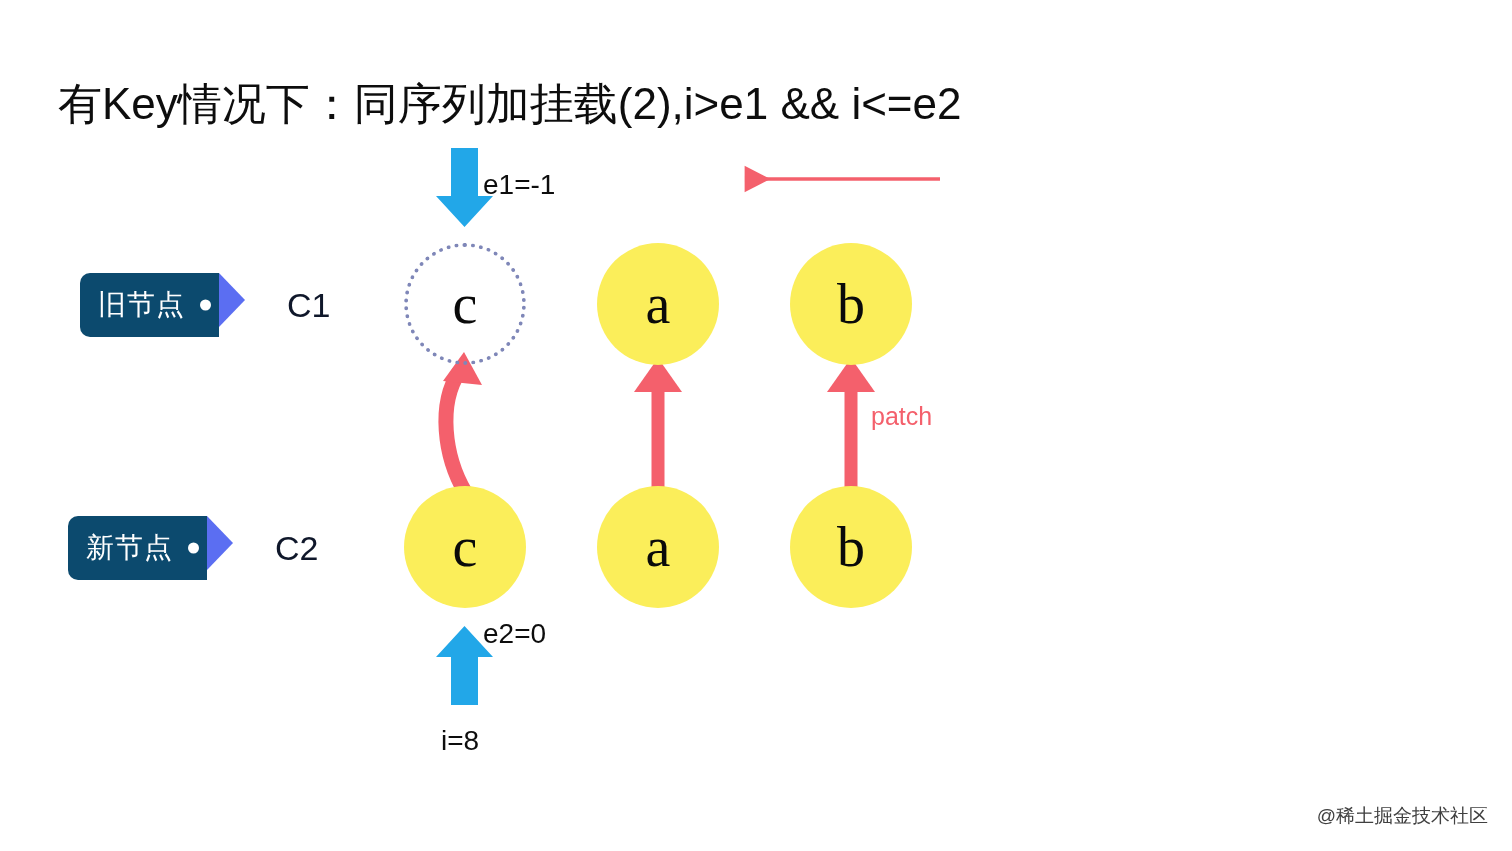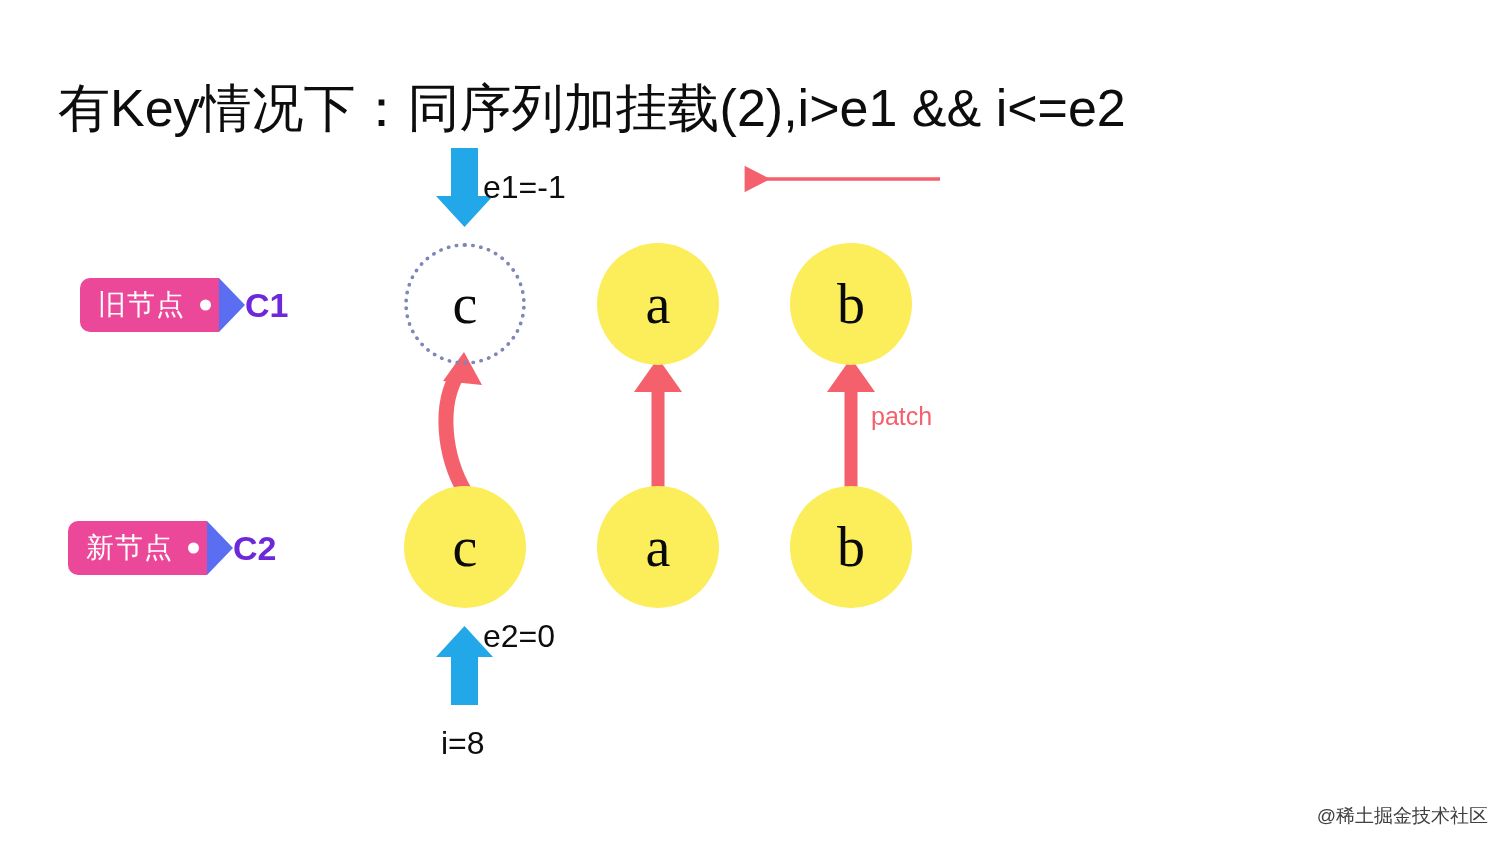--- a/index.html
+++ b/index.html
@@ -17,42 +17,42 @@
     height: 851px;
     background: #ffffff;
     overflow: hidden;
   }
 
   
   .title {
     position: absolute;
     left: 58px;
     top: 76px;
-    font-size: 52px;
+    font-size: 44px;
     line-height: 1.25;
     color: #0d0d0d;
     white-space: nowrap;
     letter-spacing: 0px;
   }
 
   
   .tag-group {
     position: absolute;
     display: flex;
     align-items: center;
     height: 54px;
   }
   .tag {
     position: relative;
     display: flex;
     align-items: center;
-    height: 54px;
+    height: 64px;
     padding: 0 34px 0 18px;
     border-radius: 10px 0 0 10px;
-    background: #ec4899;
+    background: #0c4a6e;
     color: #ffffff;
     font-size: 28px;
     letter-spacing: 1px;
     box-sizing: border-box;
   }
   .tag::after {
     
     content: "";
     position: absolute;
     right: -26px;
@@ -68,24 +68,23 @@
     right: 8px;
     top: 50%;
     transform: translateY(-50%);
     width: 11px;
     height: 11px;
     border-radius: 50%;
     background: #ffffff;
     z-index: 2;
   }
   .tag-caption {
-    margin-left: 26px;
+    margin-left: 68px;
     font-size: 34px;
-    color: #6d28d9;
-    font-weight: bold;
+    color: #0f172a;
   }
 
   
   .node {
     position: absolute;
     width: 122px;
     height: 122px;
     border-radius: 50%;
     display: flex;
     align-items: center;
@@ -107,21 +106,21 @@
   .svg-layer {
     position: absolute;
     left: 0;
     top: 0;
     width: 1512px;
     height: 851px;
     pointer-events: none;
   }
   .ann {
     position: absolute;
-    font-size: 32px;
+    font-size: 28px;
     color: #0d0d0d;
     white-space: nowrap;
   }
   .ann.patch {
     color: #f4606c;
     font-size: 25px;
   }
 
   
   .watermark {

